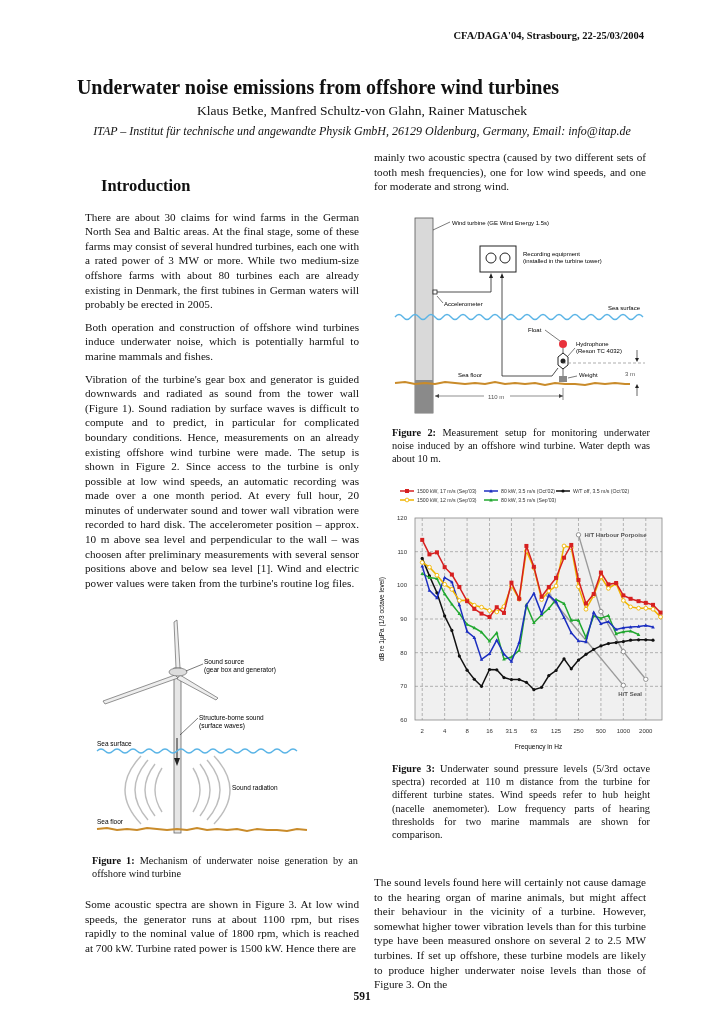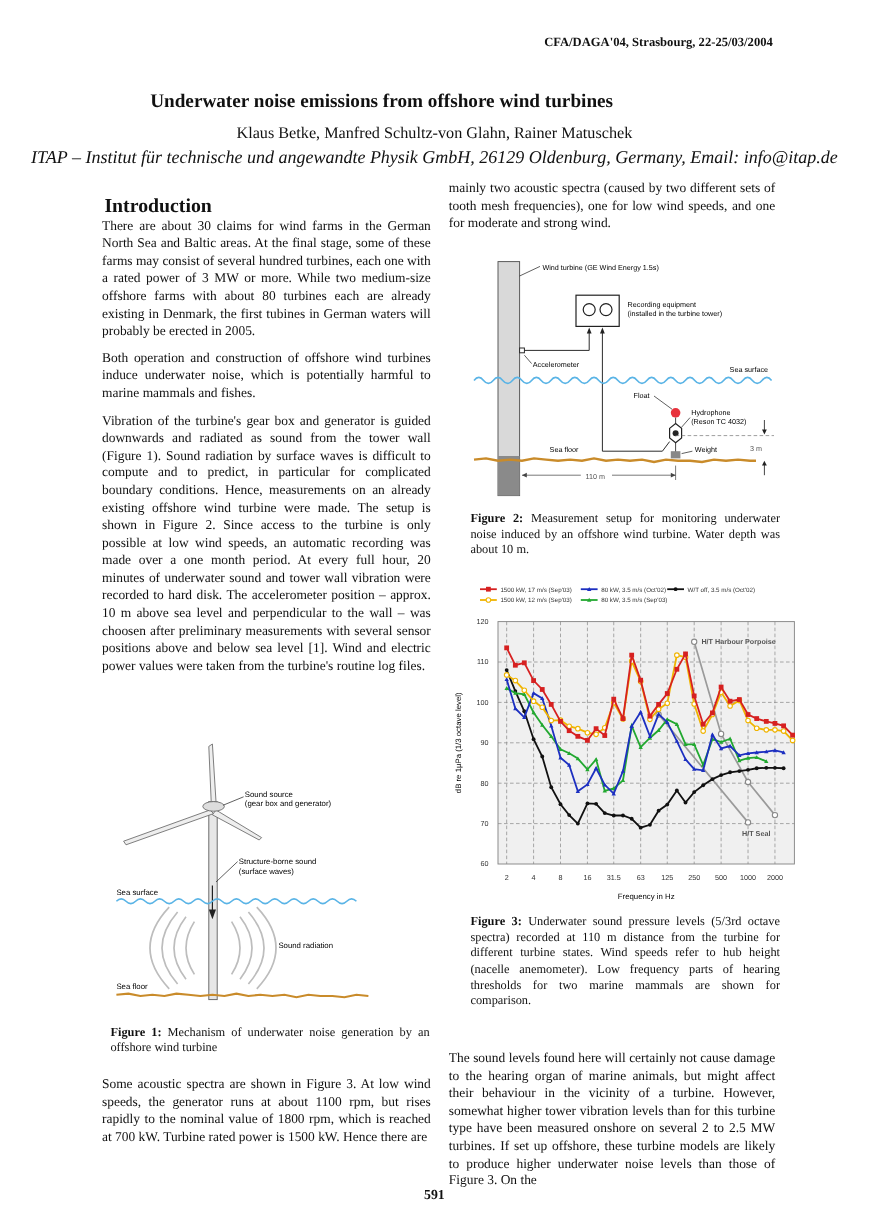--- a/index.html
+++ b/index.html
@@ -1,25 +1,25 @@
 <!DOCTYPE html>
 <html><head>
 <meta charset="utf-8">
 <style>
   html, body { margin: 0; padding: 0; background: #ffffff; }
   body { width: 724px; height: 1024px; position: relative; overflow: hidden;
          font-family: "Liberation Serif", "DejaVu Serif", serif; color: #111; }
   .abs { position: absolute; }
   .conf { right: 80px; top: 30px; font-weight: bold; font-size: 10.5px; }
-  .title { left: 0; width: 636px; top: 76px; text-align: center; font-weight: bold; font-size: 16px; }
+  .title { left: 0; width: 636px; top: 76px; text-align: center; font-weight: bold; font-size: 20px; }
   .authors { left: 0; width: 724px; top: 103px; text-align: center; font-size: 13.5px; }
-  .affil { left: 0; width: 724px; top: 124px; text-align: center; font-style: italic; font-size: 15px; }
+  .affil { left: 0; width: 724px; top: 124px; text-align: center; font-style: italic; font-size: 12px; }
   .col { font-size: 11.2px; line-height: 14.6px; text-align: justify; }
   .col p { margin: 0 0 8px 0; }
-  h2 { font-family: "Liberation Serif", serif; font-size: 16.5px; font-weight: bold; margin: 2px; }
+  h2 { font-family: "Liberation Serif", serif; font-size: 16.5px; font-weight: bold; margin: 16px; }
   .caption { font-size: 10.3px; line-height: 13.2px; text-align: justify; font-family: Liberation Serif, serif; }
   .caption b { font-weight: bold; }
   .pagenum { left: 0; width: 724px; top: 990px; text-align: center; font-weight: bold; font-size: 11.5px; }
   svg text { font-family: "Liberation Sans", "DejaVu Sans", sans-serif; }
 </style>
 </head>
 <body>
 
 <div class="abs conf">CFA/DAGA'04, Strasbourg, 22-25/03/2004</div>
 <div class="abs title">Underwater noise emissions from offshore wind turbines</div>

